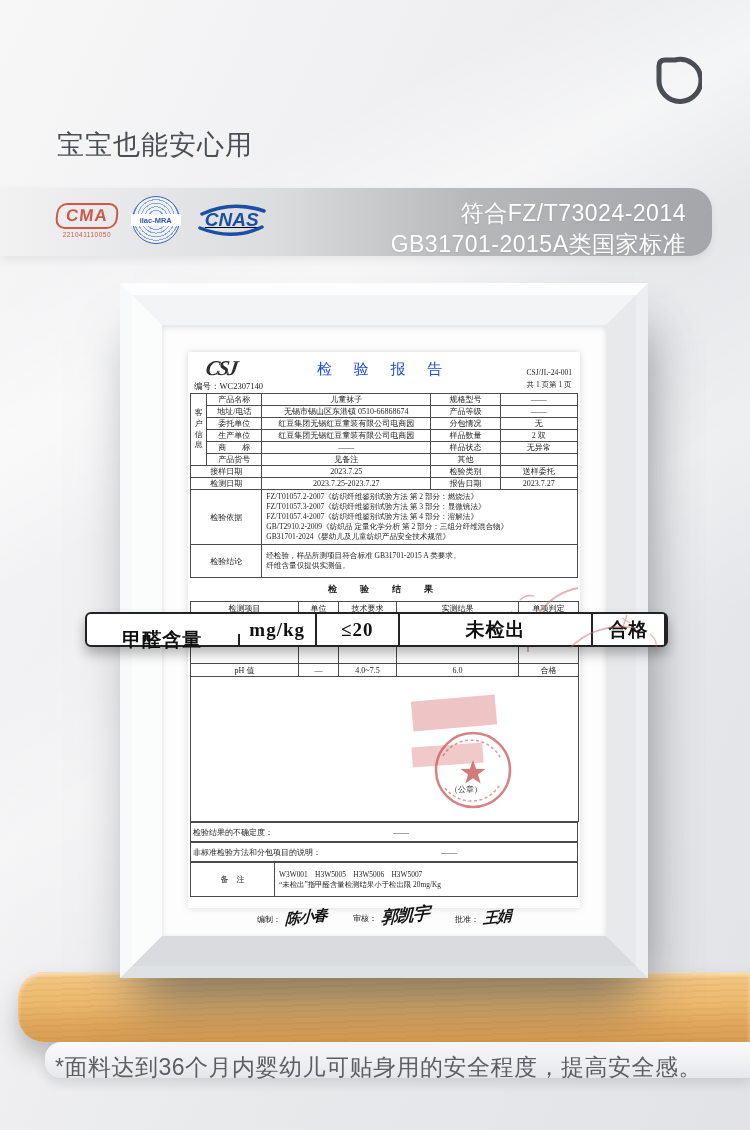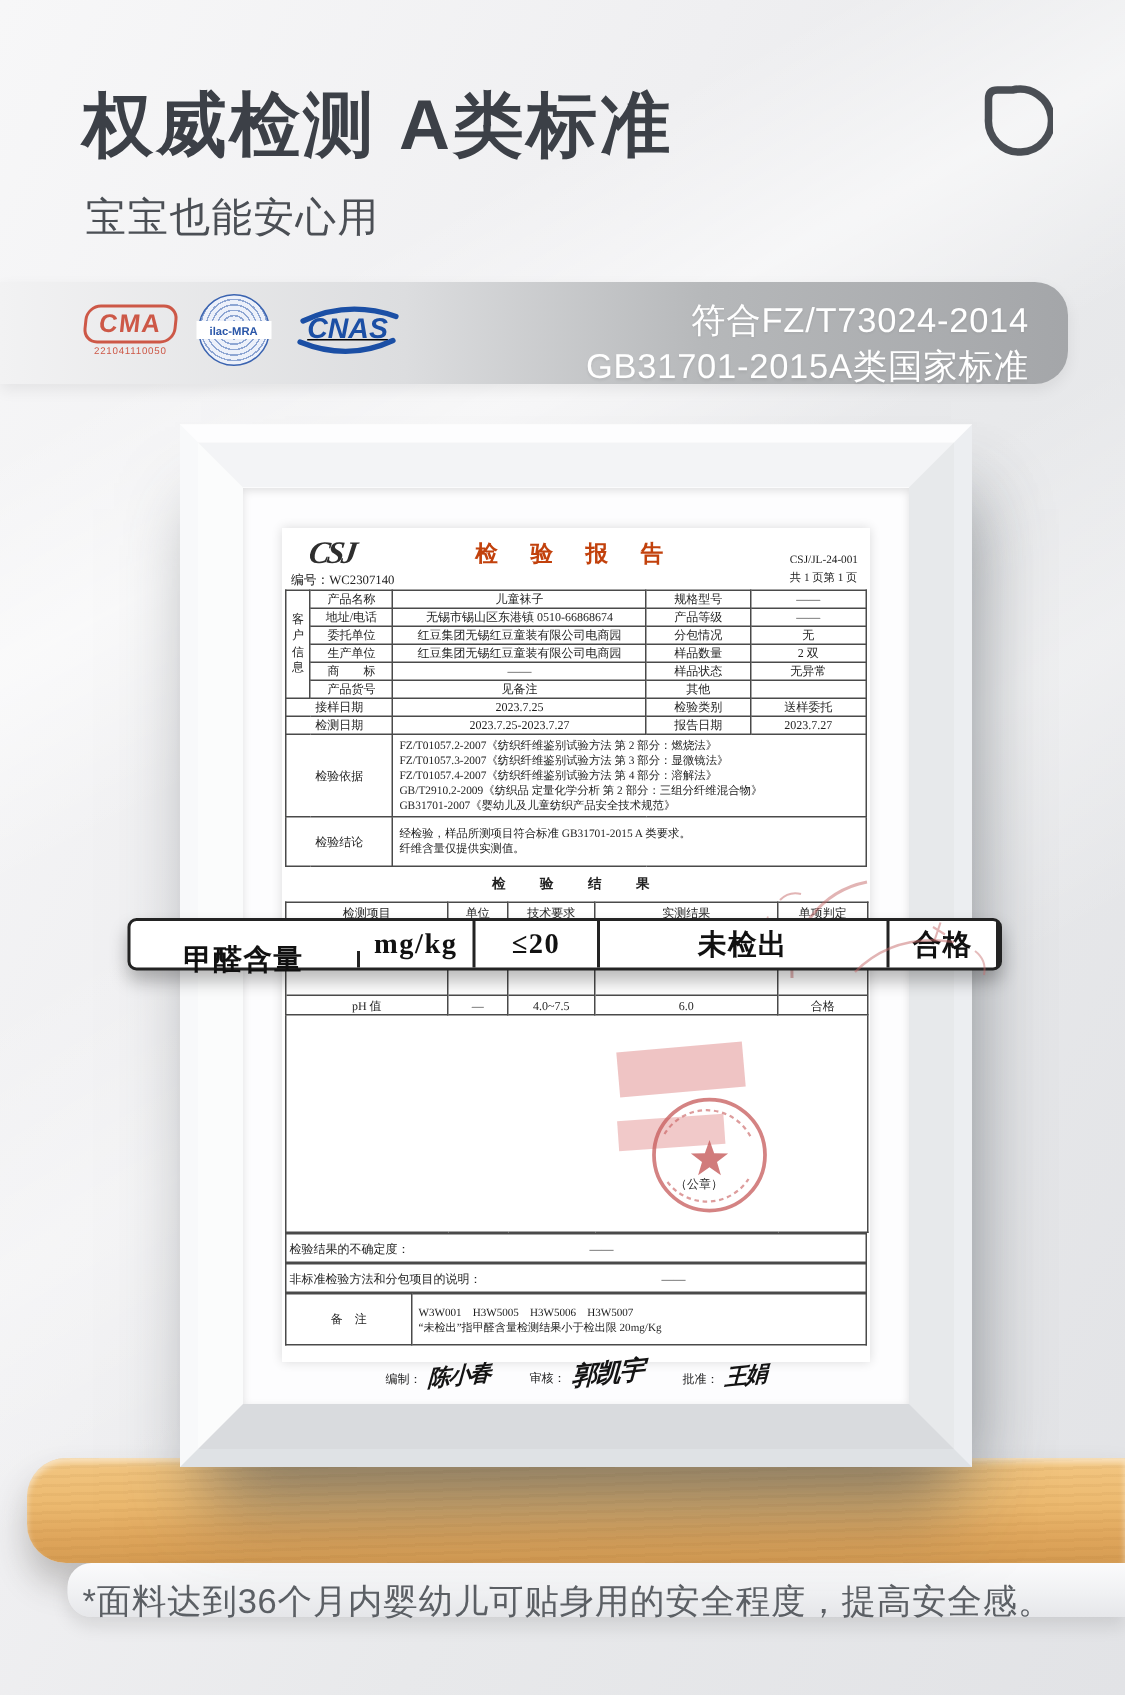--- a/index.html
+++ b/index.html
@@ -59,22 +59,22 @@
   .bevel{height:100%;box-sizing:border-box;border:30px solid;border-color:#f3f4f6 #e7e9eb #d9dbde #fbfcfc;}
   .mat{position:relative;height:100%;background:#fdfdfe;box-shadow:inset 0 2px 6px rgba(0,0,0,.12);}
 
   
   .doc{position:absolute;left:26px;top:27px;width:392px;height:556px;background:#fff;
     box-shadow:0 0 7px rgba(0,0,0,.14);font-family:"Liberation Serif",serif;color:#222;
     box-sizing:border-box;padding:0 2px;}
   .doc-hd{position:relative;height:41px;}
   .csj{position:absolute;left:16px;top:4px;font-size:21px;font-weight:700;font-style:italic;
     letter-spacing:-2px;transform:skewX(-8deg);color:#2e2e2e;}
-  .doc-title{position:absolute;left:0;right:0;top:8px;text-align:center;font-size:15px;font-weight:700;
-    letter-spacing:9px;color:#c2410c;}
+  .doc-title{position:absolute;left:0;right:0;top:8px;text-align:center;font-size:15px;font-weight:400;
+    letter-spacing:9px;color:#1d4ed8;}
   .doc-meta{position:absolute;right:6px;top:15px;font-size:7.5px;line-height:1.55;color:#1c1c1c;font-family:Liberation Serif, serif;}
   .doc-serial{position:absolute;left:4px;top:29px;font-size:8.5px;}
   table{border-collapse:collapse;width:100%;table-layout:fixed;}
   td{border:1px solid #4a4a4a;font-size:8px;text-align:center;padding:0 2px;overflow:hidden;
      white-space:nowrap;color:#1e1e1e;}
   .t1 td{height:9.5px;}
   .vert{width:16px;word-break:break-all;white-space:normal;line-height:1.35;font-size:8px;padding:0 3px;}
   .lines{text-align:left;white-space:normal;line-height:1.32;font-size:7.6px;padding:2px 4px;}
   .row-basis td{height:50px;} .row-concl td{height:28px;}
   .res-title{height:23px;display:flex;align-items:center;justify-content:center;
@@ -105,21 +105,20 @@
   .hb1{flex:0 0 26%;margin-top:20px;} .hb2{flex:0 0 13%;} .hb3{flex:0 0 14%;} .hb4{flex:0 0 33%;} .hb5{flex:1;}
   .hbar-scribble{position:absolute;right:-6px;top:-10px;pointer-events:none;}
 </style>
 </head>
 <body>
 
 <div class="page">
   <div class="streak s1"></div>
   <div class="streak s2"></div>
 
-  <div class="title">权威检测 A类标准</div>
   <div class="subtitle">宝宝也能安心用</div>
   <div class="brand-ic">
     <svg width="52" height="56" viewBox="0 0 52 56">
       <path d="M25,8 A21,21 0 1 1 9,27 L9,14 Q9,8 15,8 Z" fill="none" stroke="#4a4e54" stroke-width="5" stroke-linejoin="round"></path>
     </svg>
   </div>
 
   <div class="banner">
     <div class="logos">
       <div class="cma">
@@ -219,21 +218,21 @@
               <td>报告日期</td>
               <td>2023.7.27</td>
             </tr>
             <tr class="row-basis">
               <td colspan="2">检验依据</td>
               <td colspan="3" class="lines">
                 <div>FZ/T01057.2-2007《纺织纤维鉴别试验方法 第 2 部分：燃烧法》</div>
                 <div>FZ/T01057.3-2007《纺织纤维鉴别试验方法 第 3 部分：显微镜法》</div>
                 <div>FZ/T01057.4-2007《纺织纤维鉴别试验方法 第 4 部分：溶解法》</div>
                 <div>GB/T2910.2-2009《纺织品  定量化学分析 第 2 部分：三组分纤维混合物》</div>
-                <div>GB31701-2007《婴幼儿及儿童纺织产品安全技术规范》</div>
+                <div>GB31701-2024《婴幼儿及儿童纺织产品安全技术规范》</div>
               </td>
             </tr>
             <tr class="row-concl">
               <td colspan="2">检验结论</td>
               <td colspan="3" class="lines">
                 <div>经检验，样品所测项目符合标准 GB31701-2015 A 类要求。</div>
                 <div>纤维含量仅提供实测值。</div>
               </td>
             </tr>
           </tbody>

